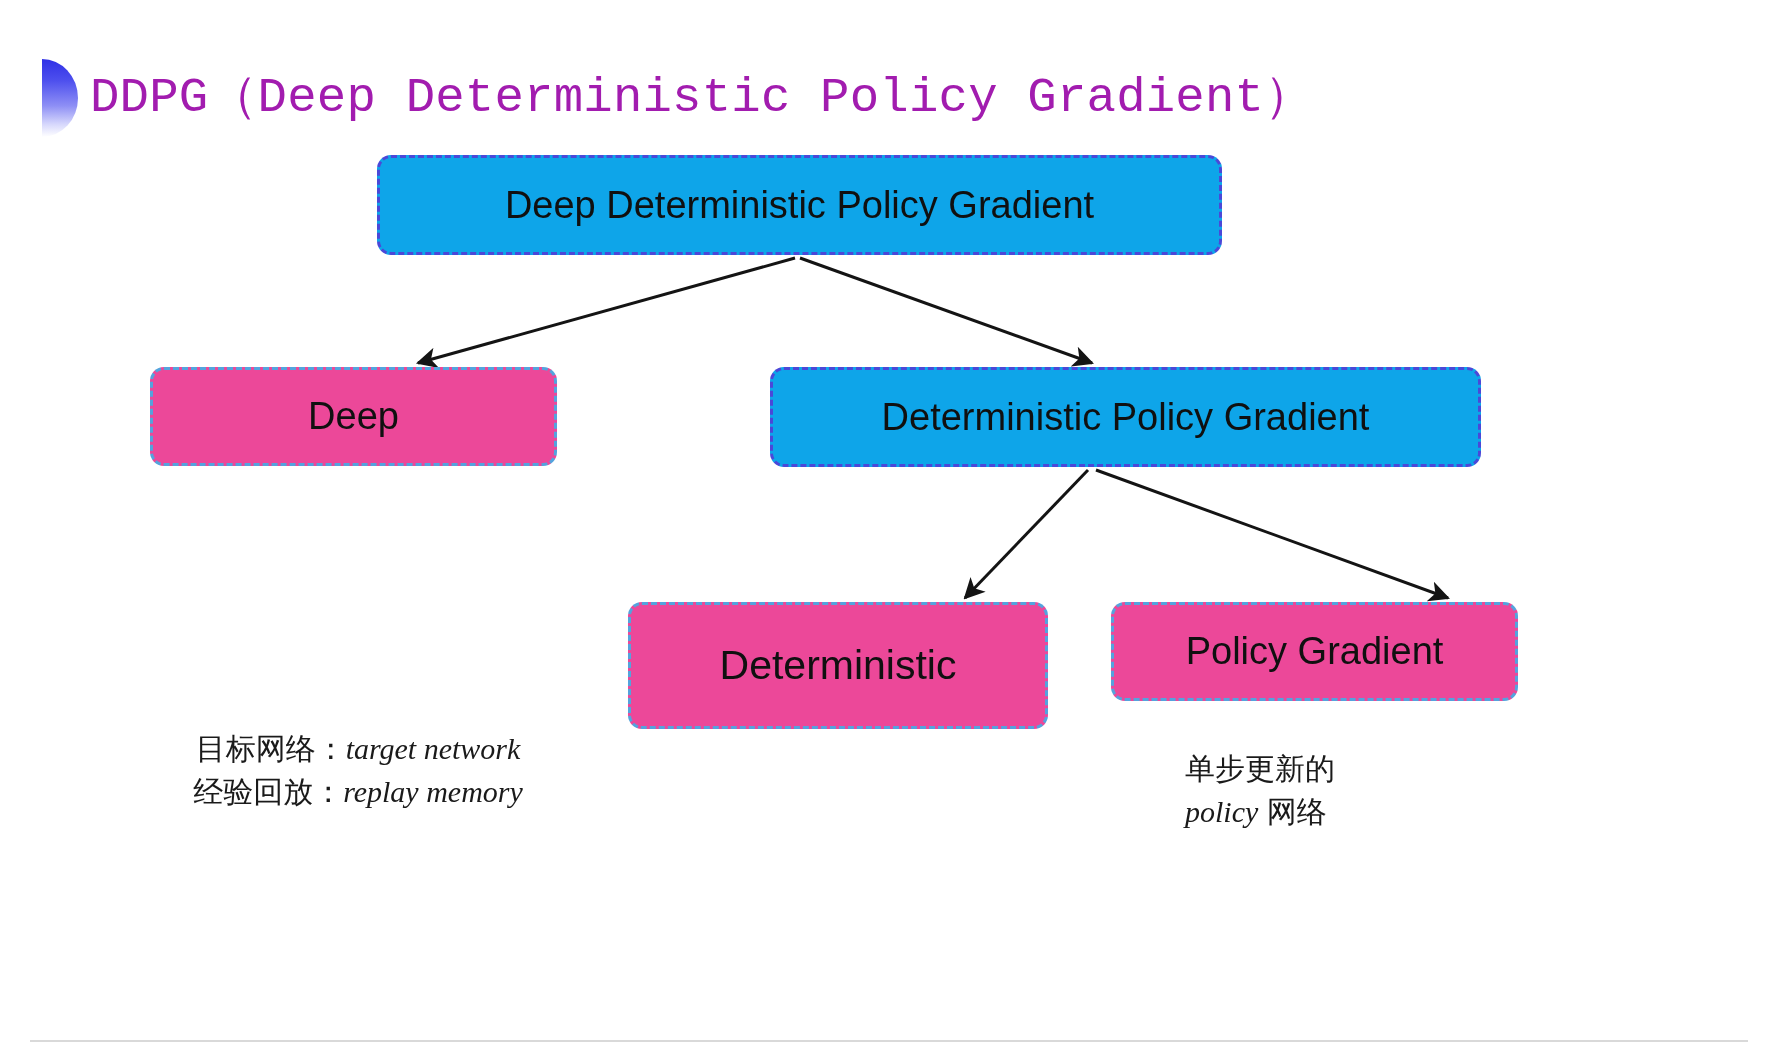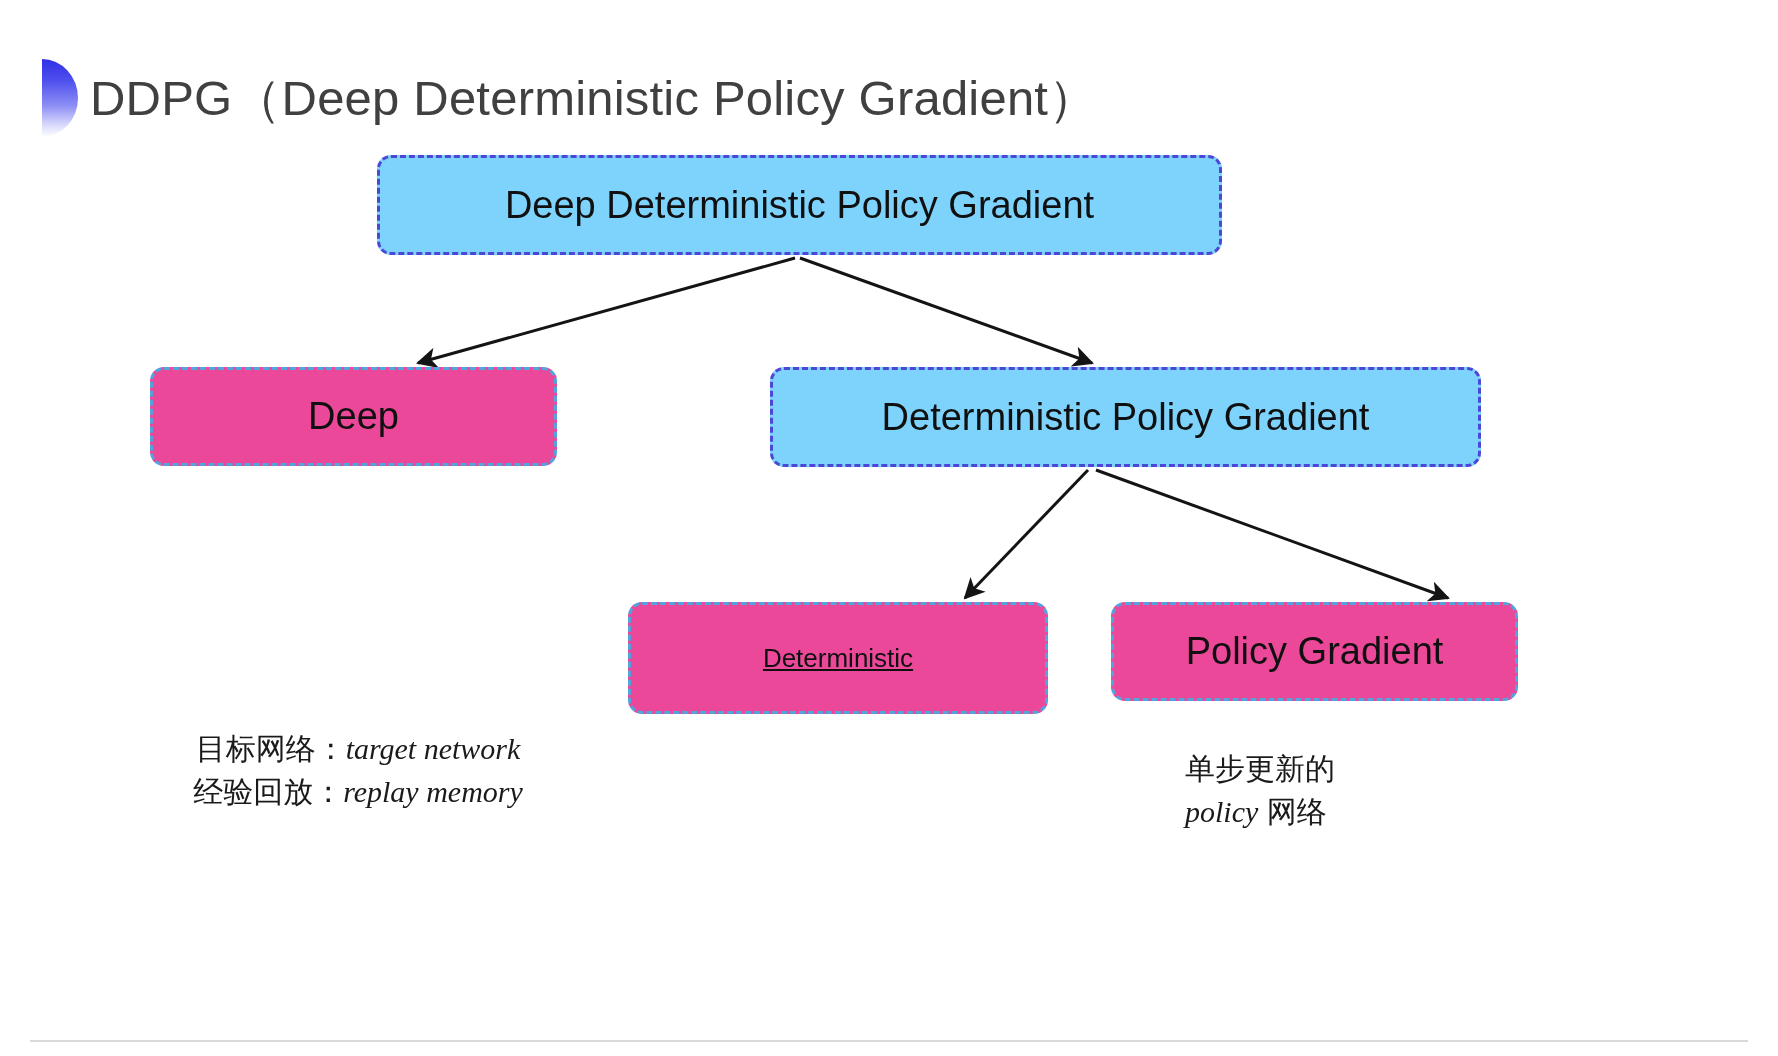--- a/index.html
+++ b/index.html
@@ -41,41 +41,42 @@
     width: 36px;
     height: 78px;
     border-top-right-radius: 36px 39px;
     border-bottom-right-radius: 36px 39px;
     background: linear-gradient(180deg, #2f30e6 0%, #4e50ee 28%, #8e8ff5 60%, #d7d8fc 84%, #ffffff 100%);
     margin-right: 12px;
     flex: 0 0 auto;
   }
   .title-text {
     font-size: 49px;
-    color: #404040;
+    color: #a21caf;
     letter-spacing: 0.2px;
     white-space: nowrap;
     line-height: 1;
     font-weight: 400;
+    font-family: Liberation Mono, monospace;
   }
 
   
   .node {
     position: absolute;
     box-sizing: border-box;
     display: flex;
     align-items: center;
     justify-content: center;
     border-radius: 14px;
     text-align: center;
     color: #101010;
     font-weight: 400;
   }
   .node.purple {
-    background: #7dd3fc;
+    background: #0ea5e9;
     border: 3px dashed #4b48d8;
   }
   .node.cyan {
     background: #ec4899;
     border: 3px dashed #54a3dd;
   }
 
   #node-root {
     left: 377px;  top: 155px;  width: 845px;  height: 100px;
     font-size: 38px;
@@ -83,23 +84,22 @@
   #node-deep {
     left: 150px;  top: 367px;  width: 407px;  height: 99px;
     font-size: 38px;
   }
   #node-dpg {
     left: 738px;  top: 367px;  width: 711px;  height: 100px;
     font-size: 38px;
     margin-left: 32px;
   }
   #node-deterministic {
-    left: 628px;  top: 602px;  width: 420px;  height: 112px;
-    font-size: 26px;
-    text-decoration: underline;
+    left: 628px;  top: 602px;  width: 420px;  height: 127px;
+    font-size: 41px;
   }
   #node-policy-gradient {
     left: 1111px; top: 602px;  width: 407px;  height: 99px;
     font-size: 38px;
   }
 
   
   #arrows {
     position: absolute;
     left: 0; top: 0;

